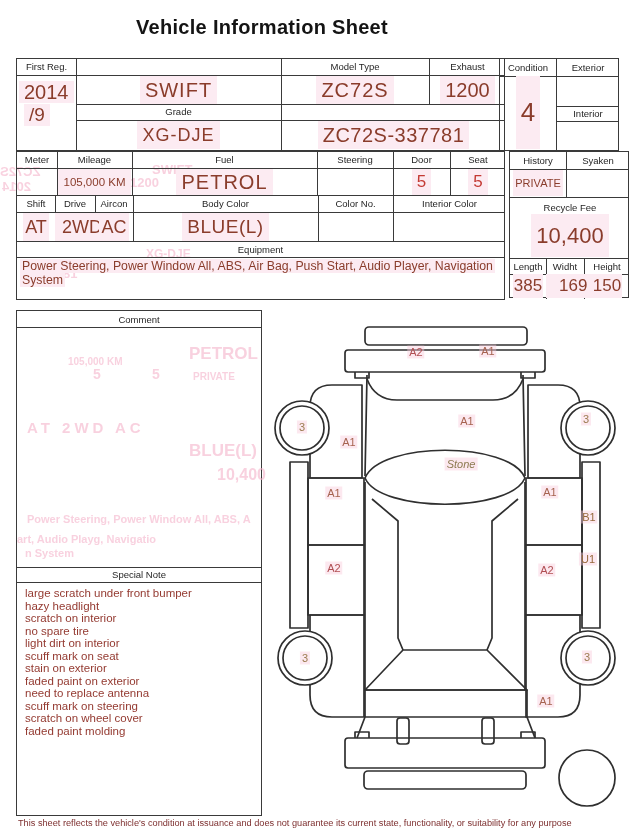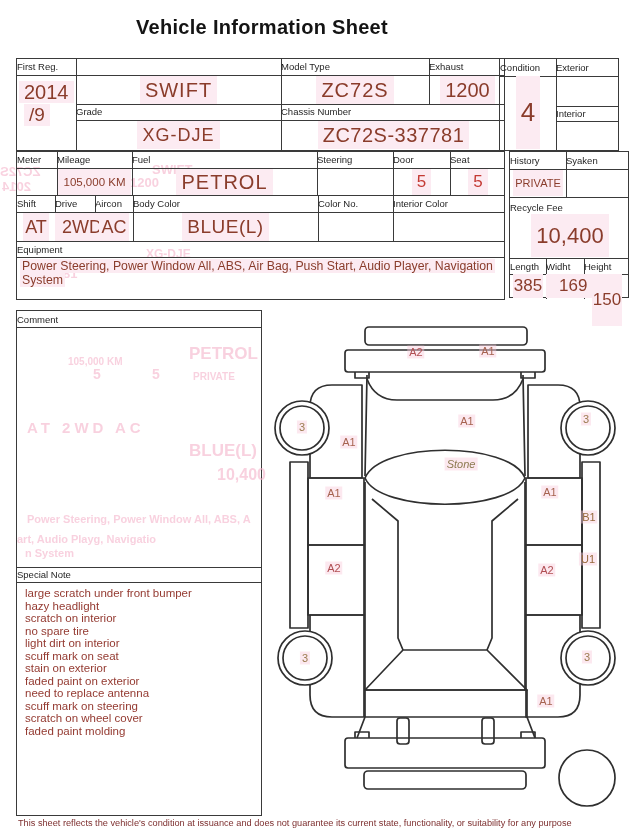--- a/index.html
+++ b/index.html
@@ -1,21 +1,21 @@
 <!DOCTYPE html>
 <html><head>
 <meta charset="utf-8">
 <style>
   html,body{margin:0;padding:0;background:#fff;}
   .sheet{position:relative;width:640px;height:835px;background:#fff;overflow:hidden;
          font-family:"Liberation Sans","DejaVu Sans",sans-serif;}
   .tbl{position:absolute;border:1.5px solid #3a3a3a;box-sizing:border-box;background:transparent;}
   .ln{position:absolute;background:#3a3a3a;}
   .v{width:1.4px;} .h{height:1.4px;}
-  .hdr{position:absolute;font-size:9.5px;color:#1f1f1f;text-align:left;white-space:nowrap;line-height:14px;}
+  .hdr{position:absolute;font-size:9.5px;color:#1f1f1f;text-align:center;white-space:nowrap;line-height:14px;}
   .val{position:absolute;color:#8a3c2b;text-align:center;white-space:nowrap;}
   .pill{background:#fcebf2;padding:0 5px;display:inline-block;}
   .bright{color:#c43a34;}
   .notes div{font-size:11.5px;line-height:12.55px;color:#943a31;white-space:nowrap;}
   .ghost{position:absolute;color:#f5b3ca;opacity:.6;font-weight:600;white-space:nowrap;pointer-events:none;}
   .dlb{position:absolute;font-size:11px;transform:translate(-50%,-50%);background:rgba(248,205,220,.45);
        padding:0 2px;white-space:nowrap;line-height:13px;}
   .cA1{color:#a6624f;} .cA2{color:#b04e52;} .cW{color:#9b7b4f;} .cB{color:#96683c;} .cS{color:#8d7b50;font-style:italic;}
   .title{position:absolute;left:97px;top:16px;width:330px;text-align:center;font-size:20px;
          font-weight:600;color:#141414;letter-spacing:.3px;}
@@ -53,21 +53,20 @@
 
     <div class="hdr" style="left:264px;top:1px;width:148px">Model Type</div>
     <div class="val" style="left:264px;top:17px;width:148px;height:28px;line-height:28px;font-size:20px;letter-spacing:1px"><span class="pill">ZC72S</span></div>
 
     <div class="hdr" style="left:412px;top:1px;width:77px">Exhaust</div>
     <div class="val" style="left:412px;top:17px;width:77px;height:28px;line-height:28px;font-size:20px"><span class="pill">1200</span></div>
 
     <div class="hdr" style="left:59px;top:46px;width:205px">Grade</div>
     <div class="val" style="left:59px;top:62px;width:205px;height:28px;line-height:28px;font-size:18px;letter-spacing:1px"><span class="pill">XG-DJE</span></div>
 
-    <div class="hdr" style="left:264px;top:46px;width:225px">Chassis Number</div>
     <div class="val" style="left:264px;top:62px;width:225px;height:28px;line-height:28px;font-size:20px;letter-spacing:.5px"><span class="pill">ZC72S-337781</span></div>
   </div>
 
   <div class="tbl" style="left:16px;top:151px;width:489px;height:45px">
     <div class="ln v" style="left:40px;top:0;height:100%"></div>
     <div class="ln v" style="left:115px;top:0;height:100%"></div>
     <div class="ln v" style="left:300px;top:0;height:100%"></div>
     <div class="ln v" style="left:376px;top:0;height:100%"></div>
     <div class="ln v" style="left:433px;top:0;height:100%"></div>
     <div class="ln h" style="top:16px;left:0;width:100%"></div>
@@ -139,21 +138,21 @@
     <div class="val" style="left:0;top:18px;width:56px;height:26px;line-height:26px;font-size:11px"><span class="pill" style="padding:0 2px">PRIVATE</span></div>
 
     <div class="hdr" style="left:0;top:49px;width:120px">Recycle Fee</div>
     <div class="val" style="left:0;top:62px;width:120px;height:43px;line-height:43px;font-size:22px"><span class="pill">10,400</span></div>
 
     <div class="hdr" style="left:0;top:108px;width:36px">Length</div>
     <div class="hdr" style="left:36px;top:108px;width:38px">Widht</div>
     <div class="hdr" style="left:74px;top:108px;width:46px">Height</div>
     <div class="val" style="left:0;top:122px;width:36px;height:24px;line-height:24px;font-size:17px"><span class="pill" style="padding:0 1px">385</span></div>
     <div class="val" style="left:36px;top:122px;width:38px;height:24px;line-height:24px;font-size:17px"><span class="pill" style="padding:0 13px">169</span></div>
-    <div class="val" style="left:74px;top:122px;width:46px;height:24px;line-height:24px;font-size:17px"><span class="pill" style="padding:14px 1px">150</span></div>
+    <div class="val" style="left:74px;top:122px;width:46px;height:24px;line-height:24px;font-size:17px"><span class="pill" style="padding:0 1px">150</span></div>
   </div>
 
   <div class="tbl" style="left:16px;top:310px;width:246px;height:506px">
     <div class="ln h" style="top:16px;left:0;width:100%"></div>
     <div class="ln h" style="top:256px;left:0;width:100%"></div>
     <div class="ln h" style="top:271px;left:0;width:100%"></div>
     <div class="hdr" style="left:0;top:2px;width:100%">Comment</div>
     <div class="hdr" style="left:0;top:257px;width:100%">Special Note</div>
 
     <span class="ghost" style="left:51px;top:45px;font-size:10px">105,000 KM</span>

